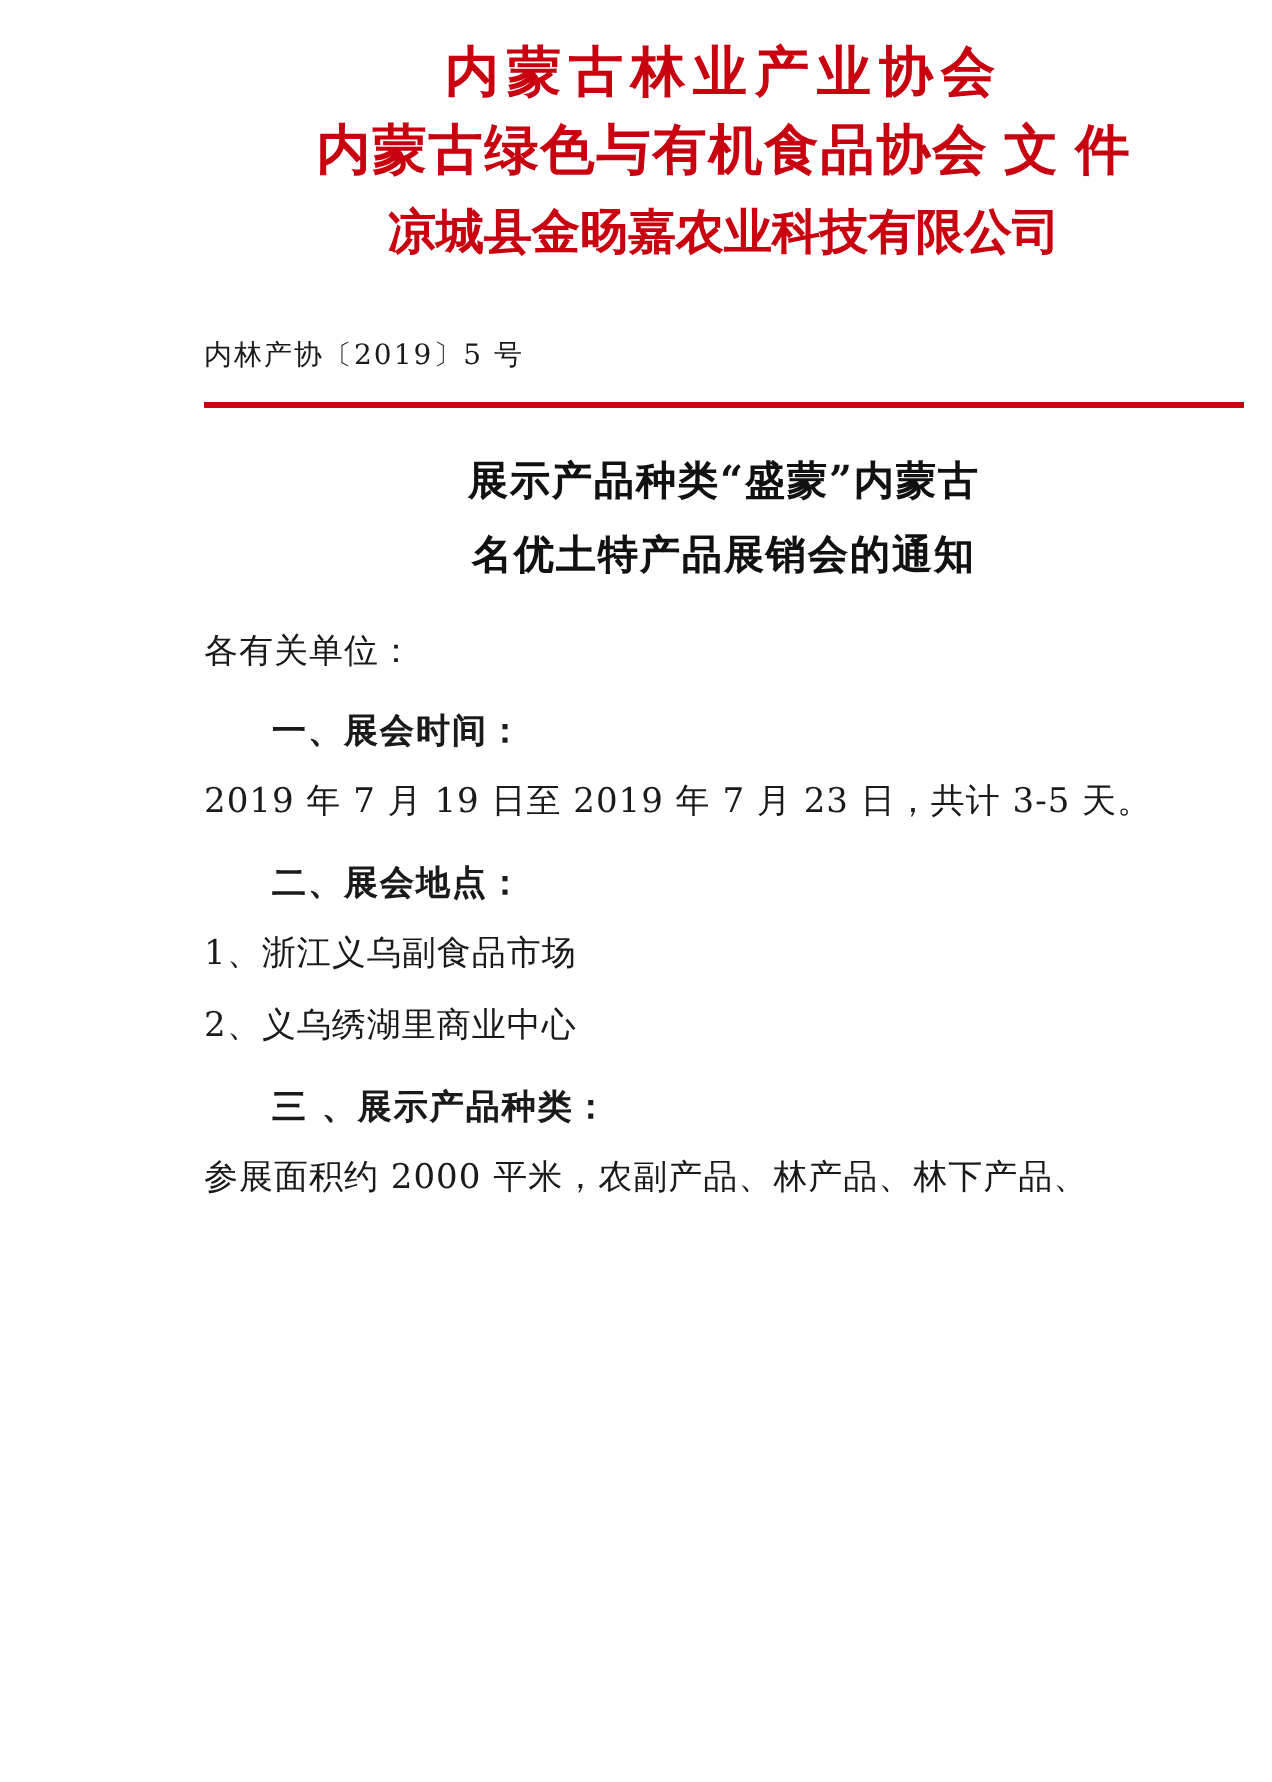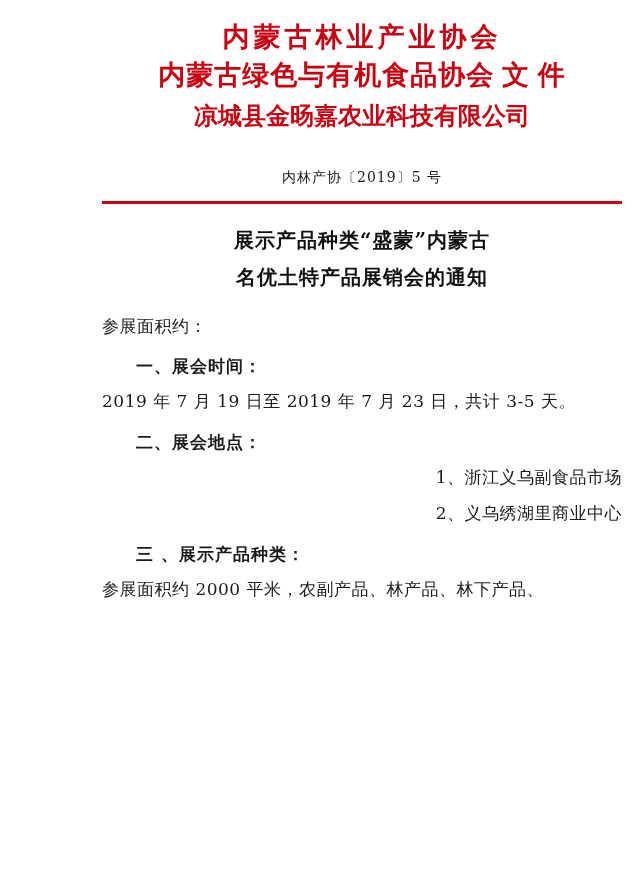--- a/index.html
+++ b/index.html
@@ -44,21 +44,20 @@
     letter-spacing: 1px;
     font-family: Liberation Serif, serif;
   }
   .lh-line.l3 {
     font-size: 24px;
     letter-spacing: 0px;
     margin-top: 4px;
   }
 
   .doc-number {
-    text-align: center;
     font-size: 14px;
     color: #1a1a1a;
     letter-spacing: 1px;
     margin-top: 36px;
   }
 
   .red-rule {
     margin-top: 14px;
     height: 3px;
     background: #c8000f;
@@ -103,21 +102,20 @@
     font-size: 17px;
     line-height: 1.95;
     letter-spacing: 0.5px;
     margin-top: 2px;
   }
   .list-item {
     font-size: 17px;
     line-height: 1.95;
     letter-spacing: 0.5px;
     margin-top: 2px;
-    text-align: right;
   }
 </style>
 </head>
 <body>
 
 <div class="page">
 
   <div class="letterhead">
     <div class="lh-line l1">内蒙古林业产业协会</div>
     <div class="lh-line l2">内蒙古绿色与有机食品协会  文 件</div>
@@ -126,21 +124,21 @@
 
   <div class="doc-number">内林产协〔2019〕5 号</div>
 
   <div class="red-rule"></div>
 
   <div class="doc-title">
     <div>展示产品种类“盛蒙”内蒙古</div>
     <div>名优土特产品展销会的通知</div>
   </div>
 
-  <div class="salutation">参展面积约：</div>
+  <div class="salutation">各有关单位：</div>
 
 
   <div class="section-heading">一、展会时间：</div>
   <div class="section-text">2019 年 7 月 19 日至 2019 年 7 月 23 日，共计 3-5 天。</div>
 
   <div class="section-heading">二、展会地点：</div>
   <div class="list-item">1、浙江义乌副食品市场</div>
   <div class="list-item">2、义乌绣湖里商业中心</div>
 
   <div class="section-heading">三 、展示产品种类：</div>

